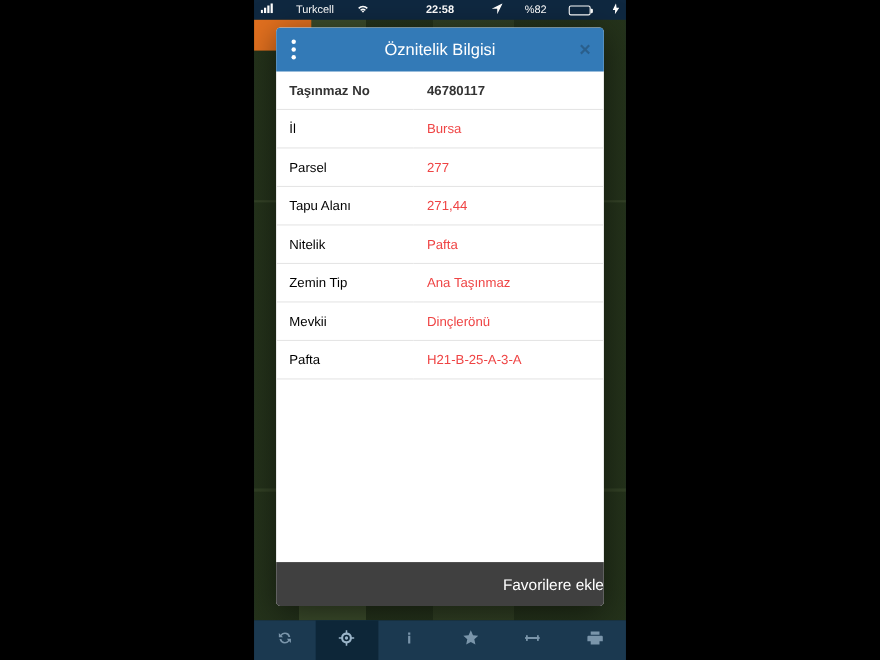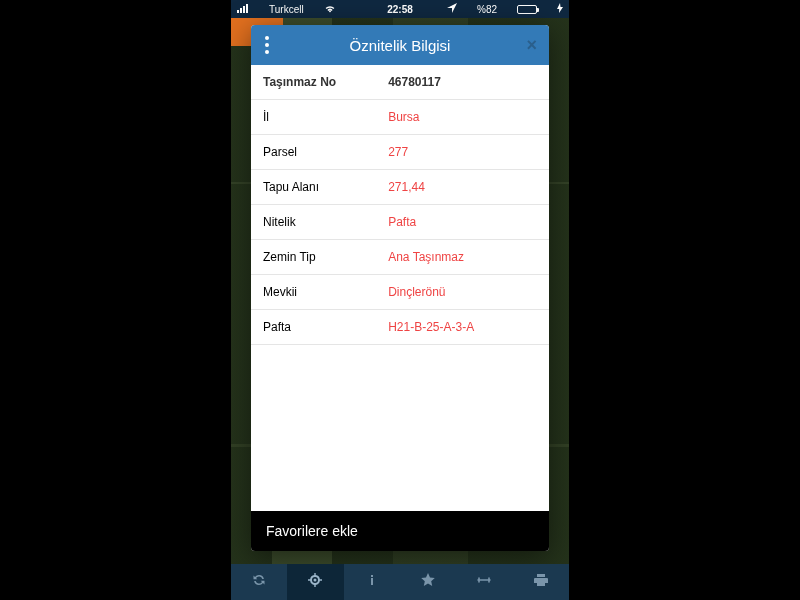--- a/index.html
+++ b/index.html
@@ -102,24 +102,24 @@
   .modal-body {
     flex: 1;
     overflow: hidden;
   }
   .kv-table { width: 100%; border-collapse: collapse; font-size: 12px; padding-left: 10px; }
   .kv-table tr { border-bottom: 1px solid #e5e5e5; }
   .kv-table td { padding: 10px 12px; color: #ef4444; }
   .kv-table td.key { width: 42%; color: #000000; }
   .kv-table tr.head td { font-weight: 700; color: #333; }
   .modal-footer {
-    background: #000000;
+    background: #404040;
     color: #fff;
-    text-align: left;
-    padding: 12px 15px;
+    text-align: right;
+    padding: 12px 0;
     font-size: 14px;
     cursor: pointer;
   }
   
   .toolbar {
     position: absolute;
     bottom: 0; left: 0; right: 0;
     height: 36px;
     background: #1b3950;
     display: flex;

